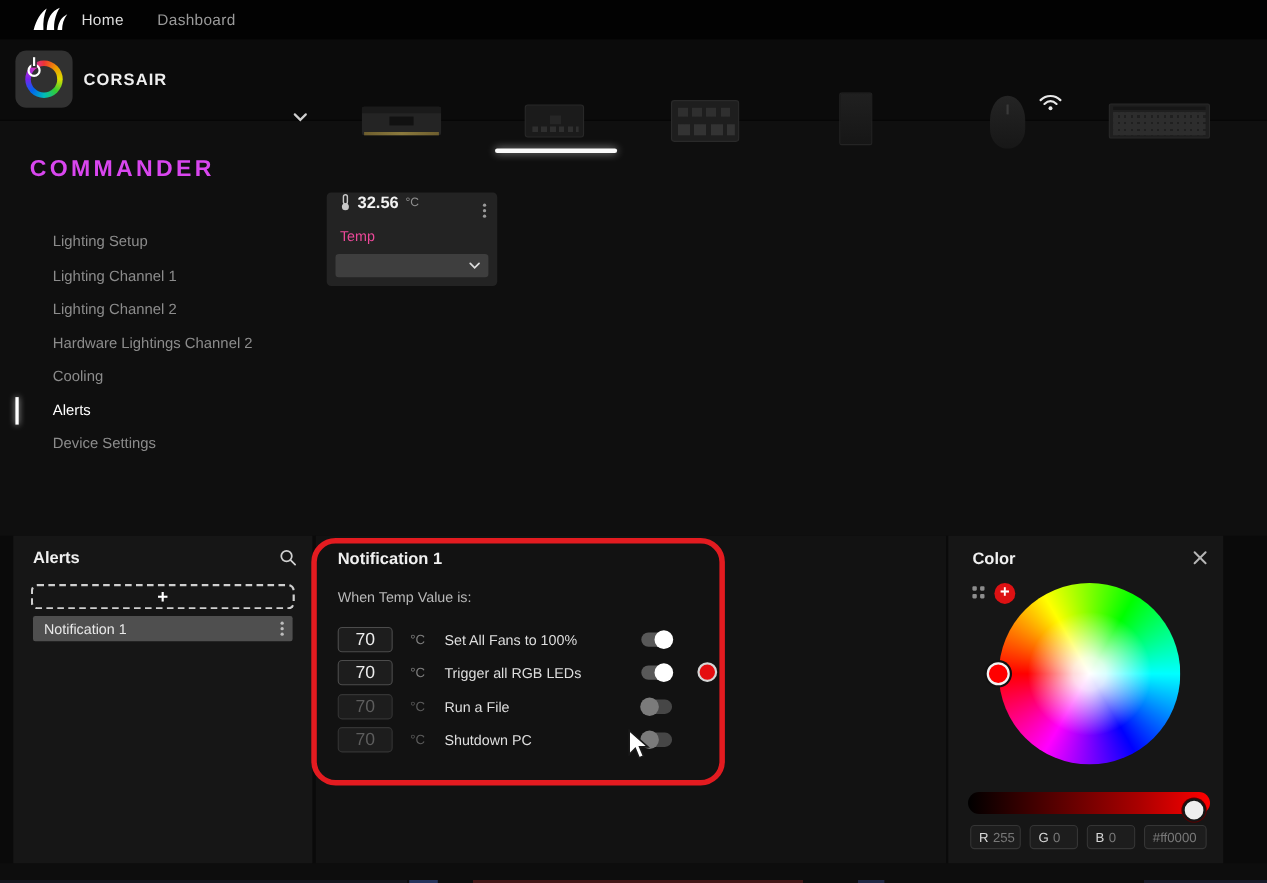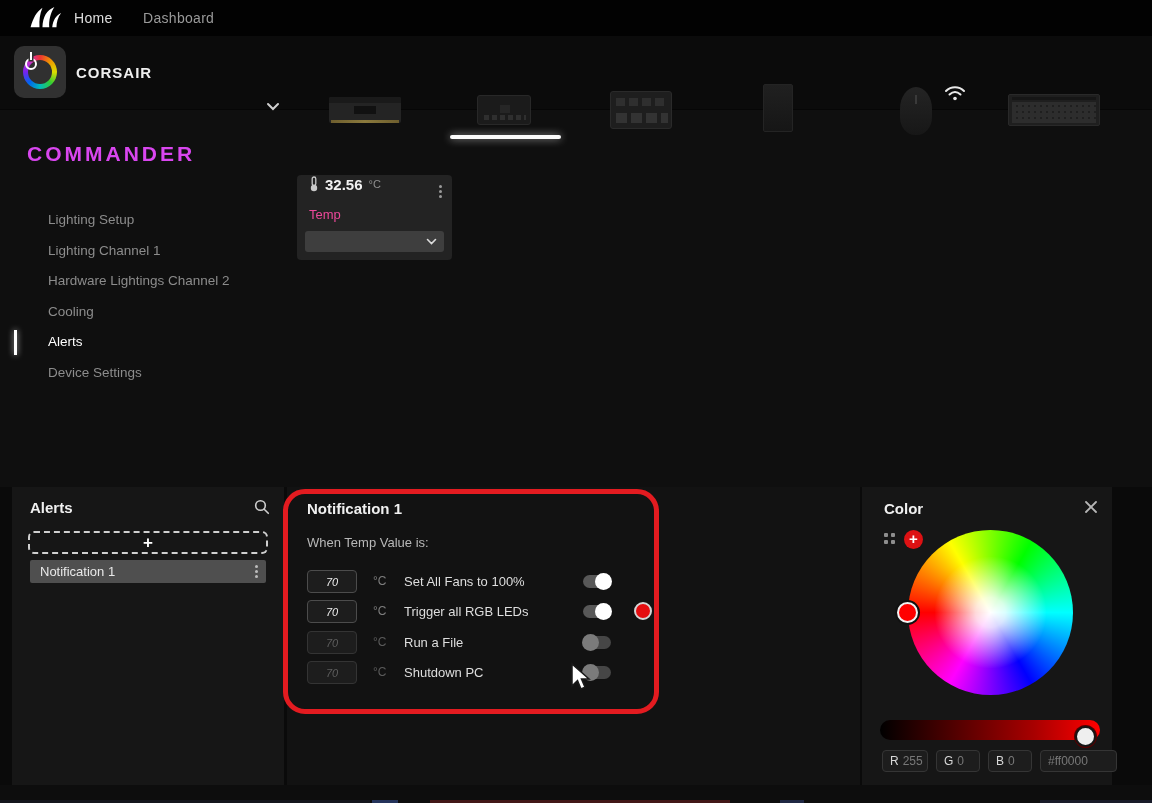--- a/index.html
+++ b/index.html
@@ -88,21 +88,21 @@
   .alert-item { position:absolute; left:18px; top:73px; width:236px; height:23px; background:#4f4f4f; border-radius:2px; cursor:pointer; }
   .alert-item .txt { position:absolute; left:10px; top:4px; font-size:13px; color:#e8e8e8; }
   .alert-item .kebab { position:absolute; right:8px; top:5px; }
   .alert-item .kebab i { background:#bdbdbd; }
 
   
   .notif-title { left:20px; top:13px; }
   .notif-cond { position:absolute; left:20px; top:48px; font-size:13px; color:#b8b8b8; }
   .arow { position:absolute; left:20px; height:23px; width:540px; }
   .temp-input { position:absolute; left:0; top:0; width:50px; height:23px; background:#1d1d1d; border:1px solid #4c4c4c; border-radius:4px;
-                display:flex; align-items:center; justify-content:center; font-size:11px; color:#ececec; cursor:text;font-style:italic; }
+                display:flex; align-items:center; justify-content:center; font-size:16px; color:#ececec; cursor:text; }
   .arow.disabled .temp-input { border-color:#343434; color:#5d5d5d; cursor:default; }
   .arow .unit { position:absolute; left:66px; top:4px; font-size:12px; color:#7d7d7d; }
   .arow.disabled .unit { color:#5a5a5a; }
   .arow .action-label { position:absolute; left:97px; top:4px; font-size:13px; color:#dedede; }
   .toggle { position:absolute; left:276px; top:5px; width:28px; height:13px; border-radius:7px; background:#464646; cursor:pointer; }
   .toggle .knob { position:absolute; left:-1px; top:-2px; width:17px; height:17px; border-radius:50%; background:#7b7b7b; }
   .toggle.on { background:#585858; }
   .toggle.on .knob { left:12px; background:#ffffff; }
   .swatch { position:absolute; left:327px; top:2px; width:18px; height:18px; border-radius:50%; border:2px solid #d6d6d6; cursor:pointer; }
 
@@ -121,21 +121,21 @@
   .wheel-cursor { position:absolute; left:35px; top:115px; width:21px; height:21px; border-radius:50%;
                   border:2px solid #f2f2f2; box-shadow:0 0 0 2px #111; cursor:grab; }
   .bright-slider { position:absolute; left:18px; top:233px; width:220px; height:20px; border-radius:10px;
                    background:linear-gradient(90deg,#000,#a80000 70%,#f00); cursor:pointer; }
   .bright-knob { position:absolute; left:213px; top:239px; width:21px; height:21px; border-radius:50%; background:#efefef;
                  border:2px solid #161616; box-shadow:0 0 0 1px #550000; cursor:grab; }
   .rgb-field { position:absolute; top:263px; height:22px; background:#1d1d1d; border:1px solid #353535; border-radius:4px;
                font-size:12px; display:flex; align-items:center; padding-left:7px; gap:4px; cursor:text; }
   .rgb-field .lab { color:#d8d8d8; }
   .rgb-field .val { color:#787878; }
-  .f-r { left:20px; width:46px; } .f-g { left:74px; width:44px; } .f-b { left:126px; width:44px; } .f-hex { left:178px; width:77px; }
+  .f-r { left:20px; width:46px; } .f-g { left:74px; width:44px; } .f-b { left:126px; width:44px; } .f-hex { left:178px; width:57px; }
 
   
   .annotation-box { position:absolute; left:283px; top:489px; width:376px; height:225px; border:5px solid #e31b20; border-radius:22px;
                     pointer-events:none; }
 
   
   .mouse-cursor { position:absolute; left:568px; top:662px; pointer-events:none; }
 
   
   .footer-area { position:absolute; left:0; top:785px; width:1152px; height:18px; background:#0d0d0d; }
@@ -197,20 +197,21 @@
     </div>
     <div class="selected-underline"></div>
   </div>
 
   <div class="page-title">
     <div>COMMANDER</div>
   </div>
   <nav class="sidenav">
     <div class="sidenav-item">Lighting Setup</div>
     <div class="sidenav-item">Lighting Channel 1</div>
+    <div class="sidenav-item">Lighting Channel 2</div>
     <div class="sidenav-item">Hardware Lightings Channel 2</div>
     <div class="sidenav-item">Cooling</div>
     <div class="sidenav-item active">Alerts</div>
     <div class="sidenav-item">Device Settings</div>
   </nav>
 
   <div class="temp-widget">
     <div class="tw-row1">
       <svg width="10" height="16" viewBox="0 0 10 16">
         <rect x="3.2" y="1" width="3.6" height="8.5" rx="1.8" fill="none" stroke="#c9c9c9" stroke-width="1.3"></rect>

